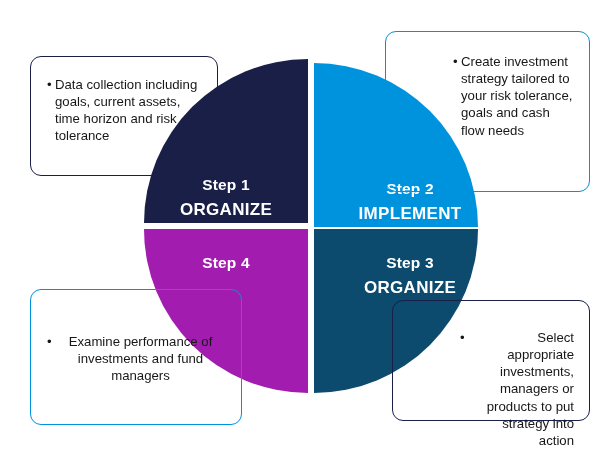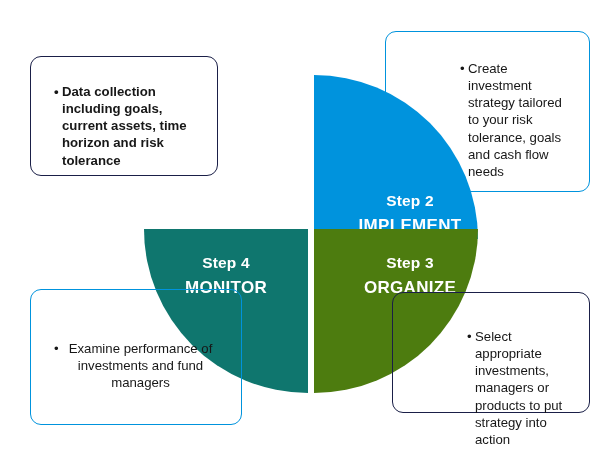--- a/index.html
+++ b/index.html
@@ -48,21 +48,21 @@
     font-size: 17px;
     font-weight: bold;
     letter-spacing: 0.3px;
     line-height: 1.05;
     margin-top: 8px;
     white-space: nowrap;
   }
 
   
   .q-tl { left: 0px;   top: 0px;   border-radius: 164px 0 0 0; }
-  .q-tr { left: 170px; top: 16px;   border-radius: 0 164px 0 0; }
+  .q-tr { left: 170px; top: 4px;   border-radius: 0 164px 0 0; }
   .q-bl { left: 0px;   top: 170px; border-radius: 0 0 0 164px; }
   .q-br { left: 170px; top: 170px; border-radius: 0 0 164px 0; }
 
   
   .q-tl .lines { bottom: 4px;  }
   .q-tr .lines { bottom: 4px;  }
   .q-bl .lines { top: 26px;    }
   .q-br .lines { top: 26px;    }
 
   
@@ -75,67 +75,72 @@
   .callout {
     position: absolute;
     box-sizing: border-box;
     background: transparent;
     border-radius: 11px;
     border-width: 1.3px;
     border-style: solid;
   }
   .callout ul {
     list-style: none;
-    margin: 12px;
+    margin: 5px;
     padding: 0;
   }
   .callout li {
     position: relative;
     color: #171717;
     font-size: 13.2px;
     line-height: 1.30;
     padding-left: 8px;
     margin-bottom: 2px;
   }
   .callout li::before {
     content: "\2022";
     position: absolute;
     left: 0;
     top: -0.5px;
     font-size: 13.2px;
   }
 
-  .c-tl { left: 30px;  top: 56px;  width: 188px; height: 120px; padding: 14px 10px 0 11px; font-weight: bold; }
+  .c-tl { left: 30px;  top: 56px;  width: 188px; height: 120px; padding: 14px 10px 0 11px; }
   .c-tr { left: 385px; top: 31px;  width: 205px; height: 161px; padding: 16px 10px 0 62px; }
   .c-bl { left: 30px;  top: 289px; width: 212px; height: 136px; padding: 38px 10px 0 11px; text-align: center; }
-  .c-br { left: 392px; top: 292px; width: 198px; height: 121px; padding: 23px 10px 8px 62px; }
+  .c-br { left: 392px; top: 300px; width: 198px; height: 121px; padding: 23px 10px 8px 62px; text-align: right; }
 </style>
 </head>
 <body>
 
 <div id="canvas">
 
   <div class="wheel">
 
+    <div class="quad q-tl" style="background: rgb(26, 31, 71);">
+      <div class="lines">
+        <div class="step-num">Step 1</div>
+        <div class="step-name">ORGANIZE</div>
+      </div>
+    </div>
 
     <div class="quad q-tr" style="background: rgb(0, 147, 221);">
       <div class="lines">
         <div class="step-num">Step 2</div>
         <div class="step-name">IMPLEMENT</div>
       </div>
     </div>
 
-    <div class="quad q-bl" style="background: #0f766e;">
+    <div class="quad q-bl" style="background: #a21caf;">
       <div class="lines">
         <div class="step-num">Step 4</div>
-        <div class="step-name">MONITOR</div>
       </div>
     </div>
 
-    <div class="quad q-br" style="background: #4d7c0f;">
+    <div class="quad q-br" style="background: #0c4a6e;">
       <div class="lines">
         <div class="step-num">Step 3</div>
         <div class="step-name">ORGANIZE</div>
       </div>
     </div>
 
   </div>
 
   <div class="callout c-tl" style="border-color: rgb(26, 31, 71);">
     <ul>

